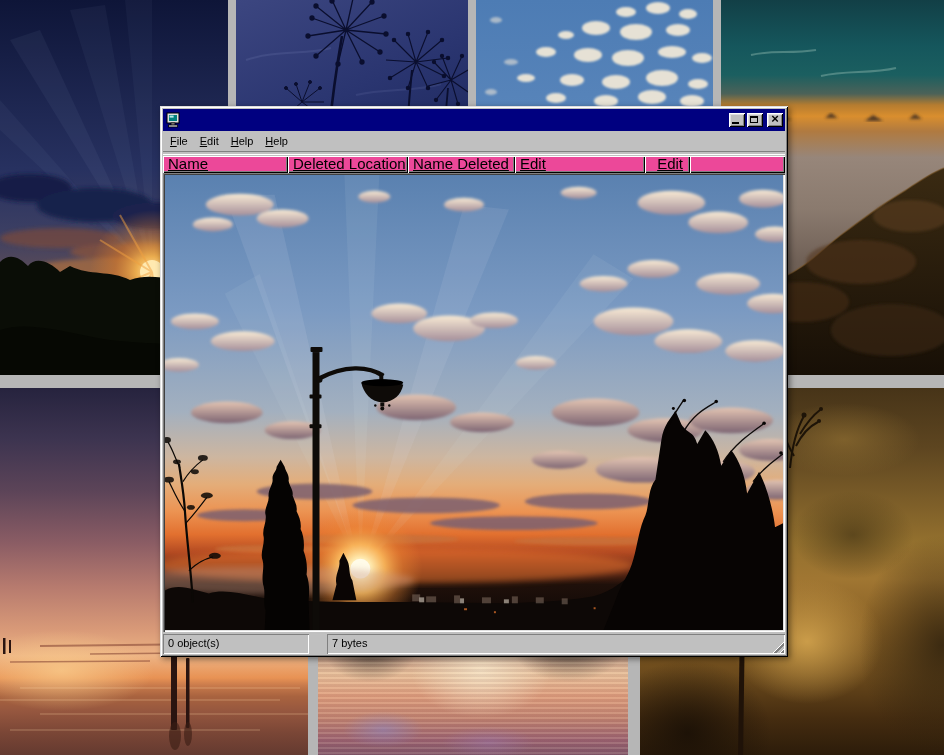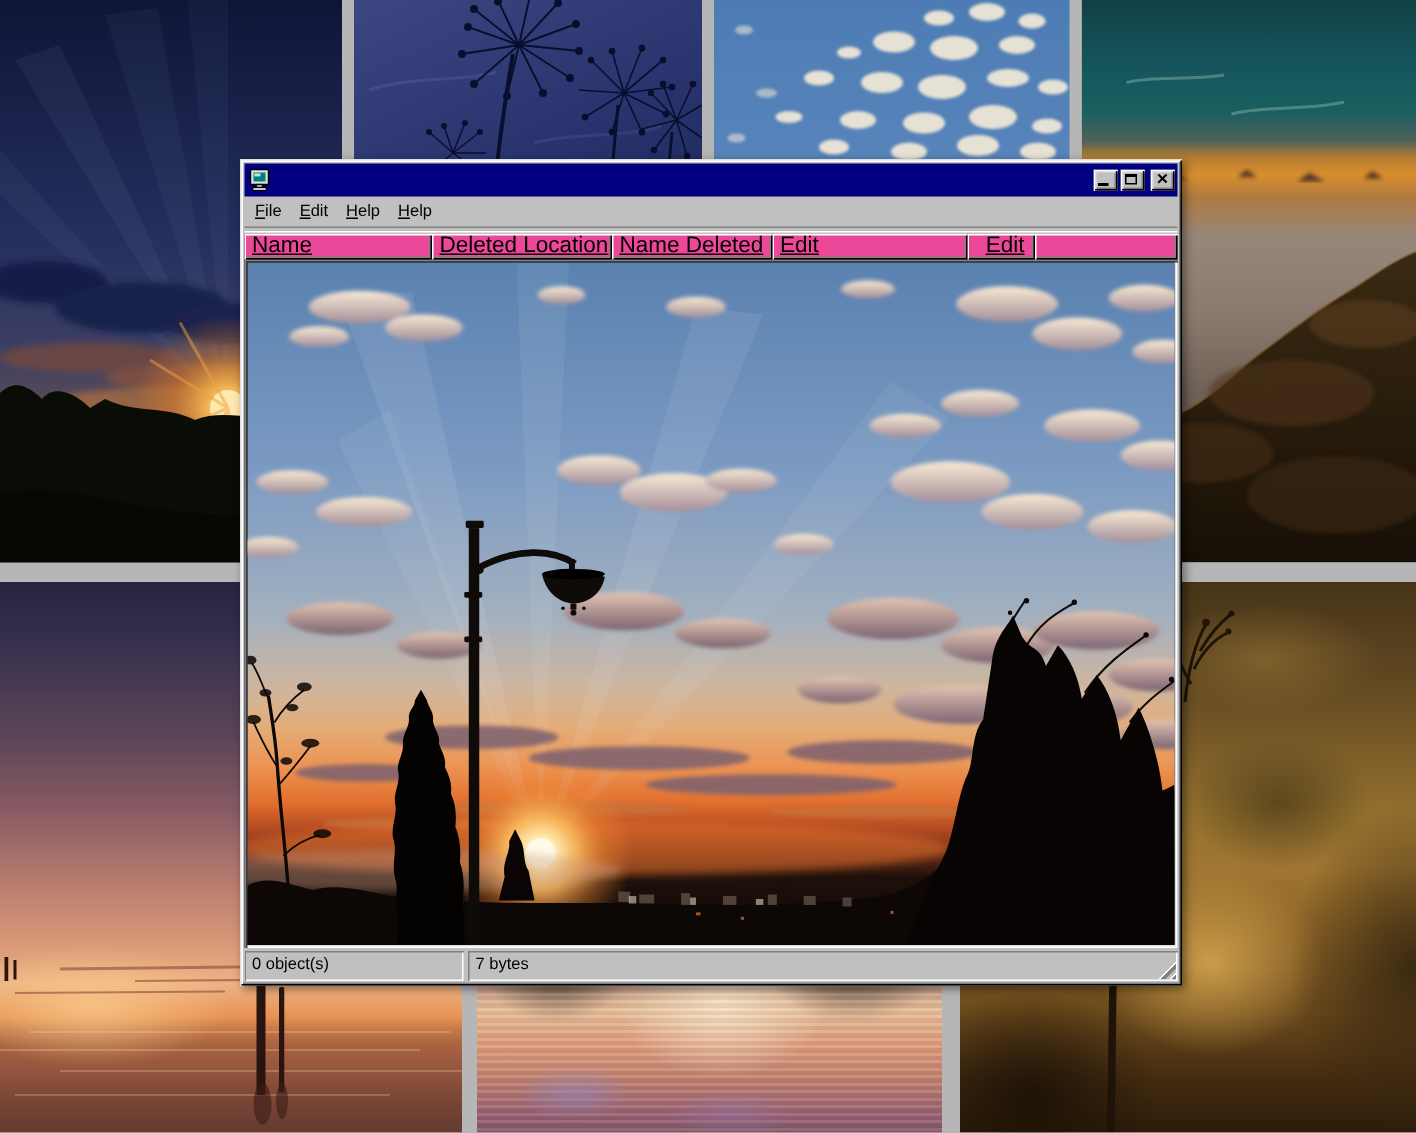--- a/index.html
+++ b/index.html
@@ -59,21 +59,21 @@
   .hc-name{width:125px;}
   .hc-loc{width:120px;}
   .hc-date{width:107px;}
   .hc-type{width:130px;}
   .hc-size{width:45px;text-align:right;padding-right:7px;}
   .hc-fill{flex:1 1 auto;}
   .viewport{flex:1 1 auto;position:relative;overflow:hidden;background:#1a2030;
     box-shadow: inset 1px 1px 0 #808080, inset 2px 2px 0 #404040,
                 inset -1px -1px 0 #fff, inset -2px -2px 0 #dfdfdf;}
   .viewport svg{position:absolute;left:2px;top:2px;width:calc(100% - 4px);height:calc(100% - 4px);}
-  .statusbar{height:20px;margin-top:2px;display:flex;gap:3px;flex:0 0 auto;}
+  .statusbar{height:20px;margin-top:2px;display:flex;gap:18px;flex:0 0 auto;}
   .spanel{background:#c0c0c0;box-shadow: inset 1px 1px 0 #808080, inset -1px -1px 0 #fff;
     font-size:11px;color:#000;line-height:19px;padding-left:5px;box-sizing:border-box;}
   .sp1{width:146px;flex:0 0 auto;}
   .sp2{flex:1 1 auto;position:relative;}
   .grip{position:absolute;right:1px;bottom:1px;width:13px;height:13px;
     background:repeating-linear-gradient(135deg,#fff 0 1px,#808080 1px 3px,#c0c0c0 3px 5px);
     clip-path:polygon(100% 0,100% 100%,0 100%);}
 </style>
 </head>
 <body>

